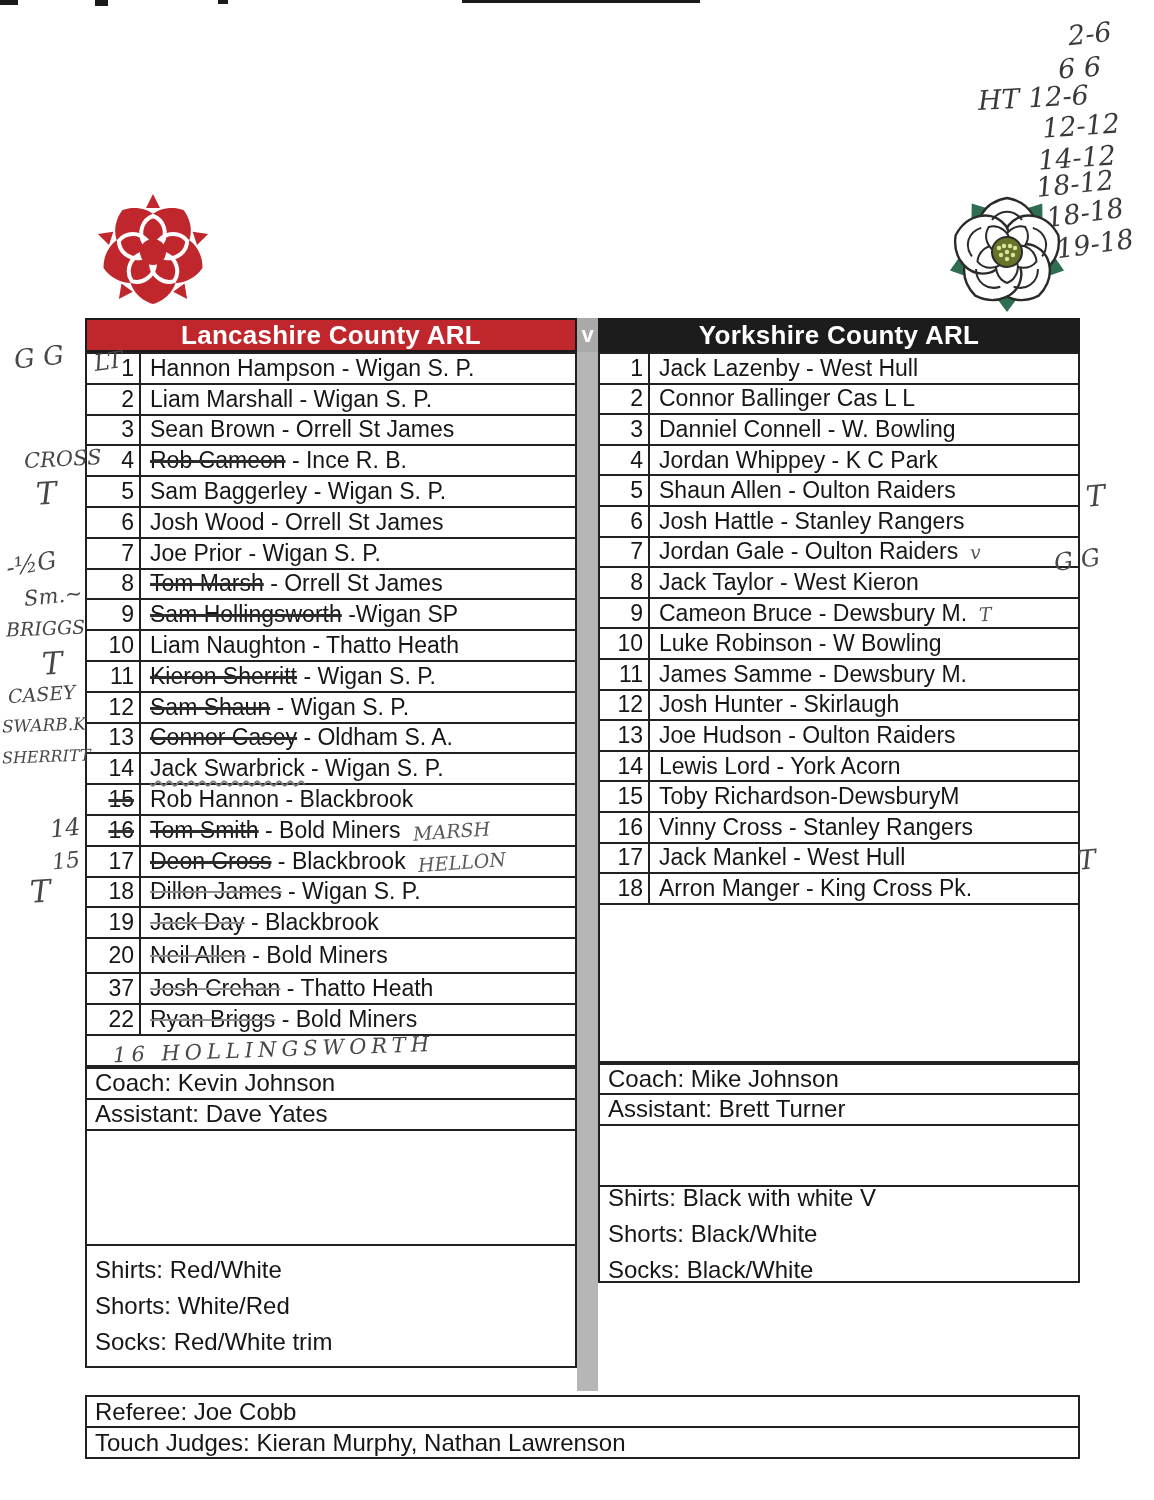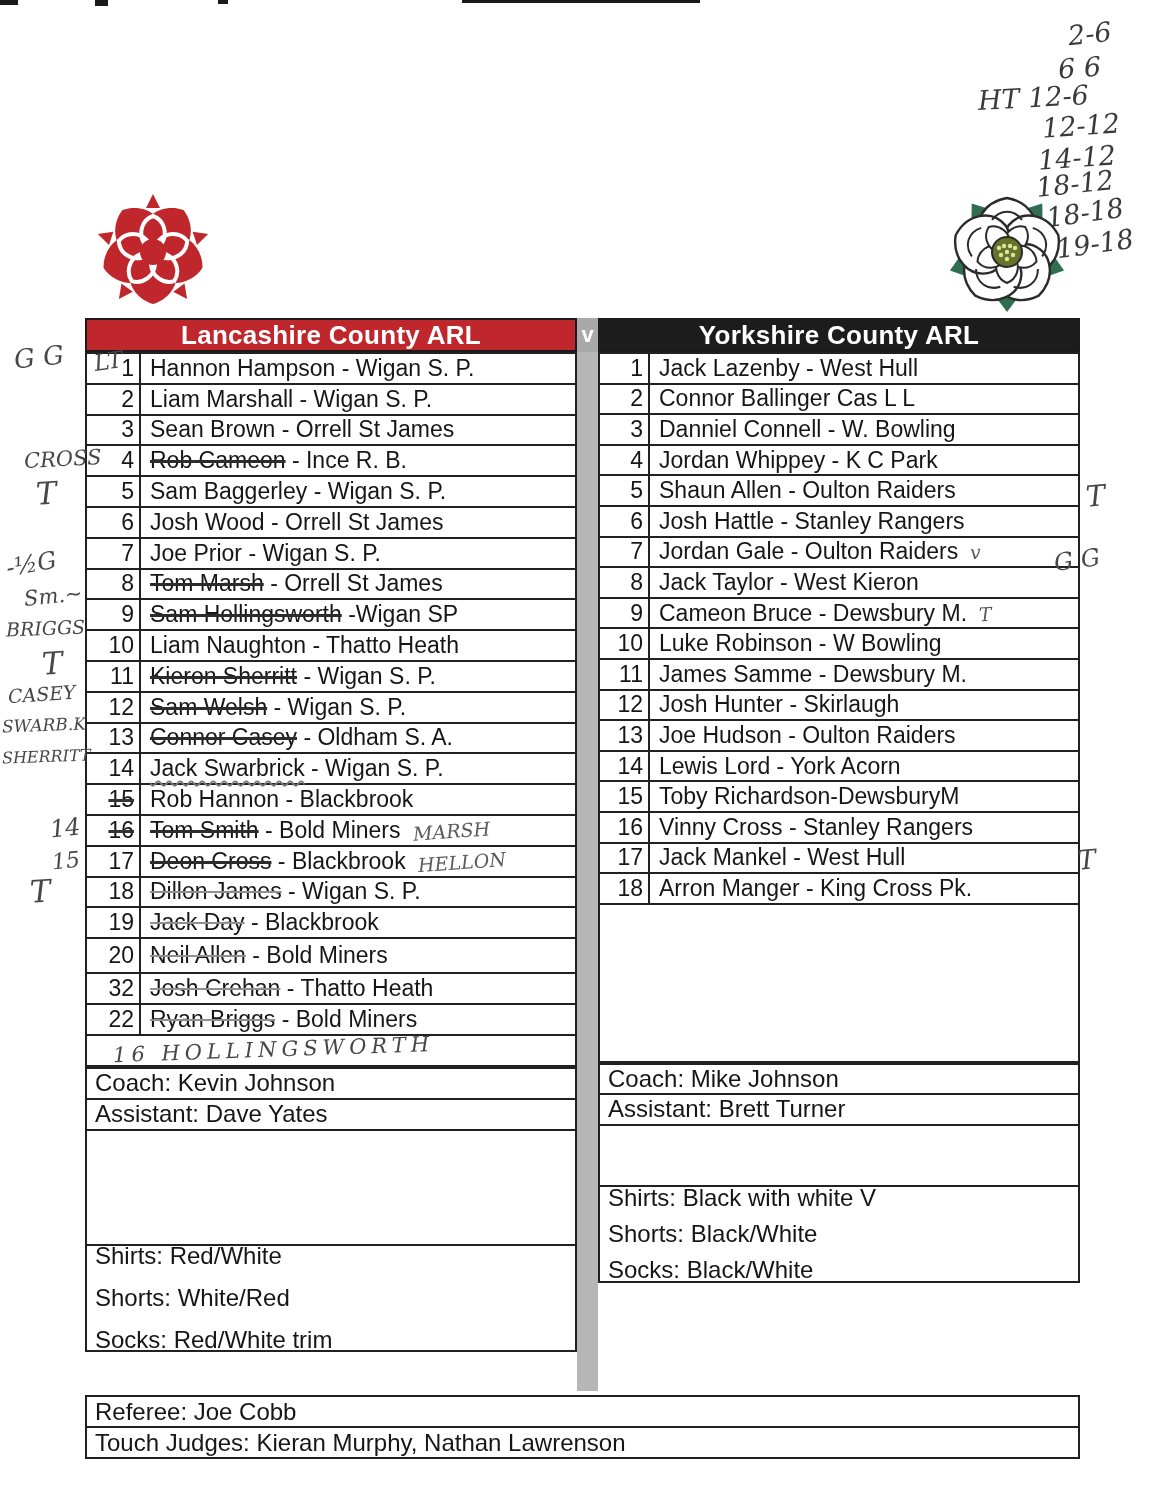--- a/index.html
+++ b/index.html
@@ -177,21 +177,21 @@
         <div class="cell prow" style="height: 32.8px;">
           <div class="num" style="width: 54px;">10</div>
           <div class="pname"><span class="">Liam Naughton</span><span> - Thatto Heath</span></div>
         </div>
         <div class="cell prow" style="height: 32.8px;">
           <div class="num" style="width: 54px;">11</div>
           <div class="pname"><span class="sd">Kieron Sherritt</span><span> - Wigan S. P.</span></div>
         </div>
         <div class="cell prow" style="height: 32.8px;">
           <div class="num" style="width: 54px;">12</div>
-          <div class="pname"><span class="sd">Sam Welsh</span><span> - Wigan S. P.</span></div>
+          <div class="pname"><span class="sd">Sam Shaun</span><span> - Wigan S. P.</span></div>
         </div>
         <div class="cell prow" style="height: 32.8px;">
           <div class="num" style="width: 54px;">13</div>
           <div class="pname"><span class="sd">Connor Casey</span><span> - Oldham S. A.</span></div>
         </div>
         <div class="cell prow" style="height: 32.8px;">
           <div class="num" style="width: 54px;">14</div>
           <div class="pname"><span class="sw">Jack Swarbrick</span><span> - Wigan S. P.</span></div>
         </div>
         <div class="cell prow" style="height: 32.8px;">
@@ -212,37 +212,37 @@
         </div>
         <div class="cell prow" style="height: 32.8px;">
           <div class="num" style="width: 54px;">19</div>
           <div class="pname"><span class="sl">Jack Day</span><span> - Blackbrook</span></div>
         </div>
         <div class="cell prow" style="height: 37px;">
           <div class="num" style="width: 54px;">20</div>
           <div class="pname"><span class="sl">Neil Allen</span><span> - Bold Miners</span></div>
         </div>
         <div class="cell prow" style="height: 32.8px;">
-          <div class="num" style="width: 54px;">32</div>
+          <div class="num" style="width: 54px;">37</div>
           <div class="pname"><span class="sl">Josh Crehan</span><span> - Thatto Heath</span></div>
         </div>
         <div class="cell prow" style="height: 32.8px;">
           <div class="num" style="width: 54px;">22</div>
           <div class="pname"><span class="sl">Ryan Briggs</span><span> - Bold Miners</span></div>
         </div>
       </div>
     <div class="cell" style="height:33px;">
       <span class="hw" style="position:static;font-size:21px;letter-spacing:5px;transform:rotate(-2deg);padding-left:26px;">16    HOLLINGSWORTH</span>
     </div>
     <div id="left-staff">
         <div class="cell staff" style="height: 33px;">Coach: Kevin Johnson</div>
         <div class="cell staff" style="height: 33px;">Assistant: Dave Yates</div>
       </div>
     <div class="cell empty-box" style="height:117px;"></div>
-    <div class="cell kit-box" id="left-kit" style="height:108px;gap:6px;">
+    <div class="cell kit-box" id="left-kit" style="height:124px;">
         <div>Shirts: Red/White</div>
         <div>Shorts: White/Red</div>
         <div>Socks: Red/White trim</div>
       </div>
   </div>
 
   <div class="col" id="right-col" style="left:598px;top:318px;width:482px;">
     <div class="cell team-hdr hdr-blk" style="height:34px;">
       <span>Yorkshire County ARL</span>
     </div>

